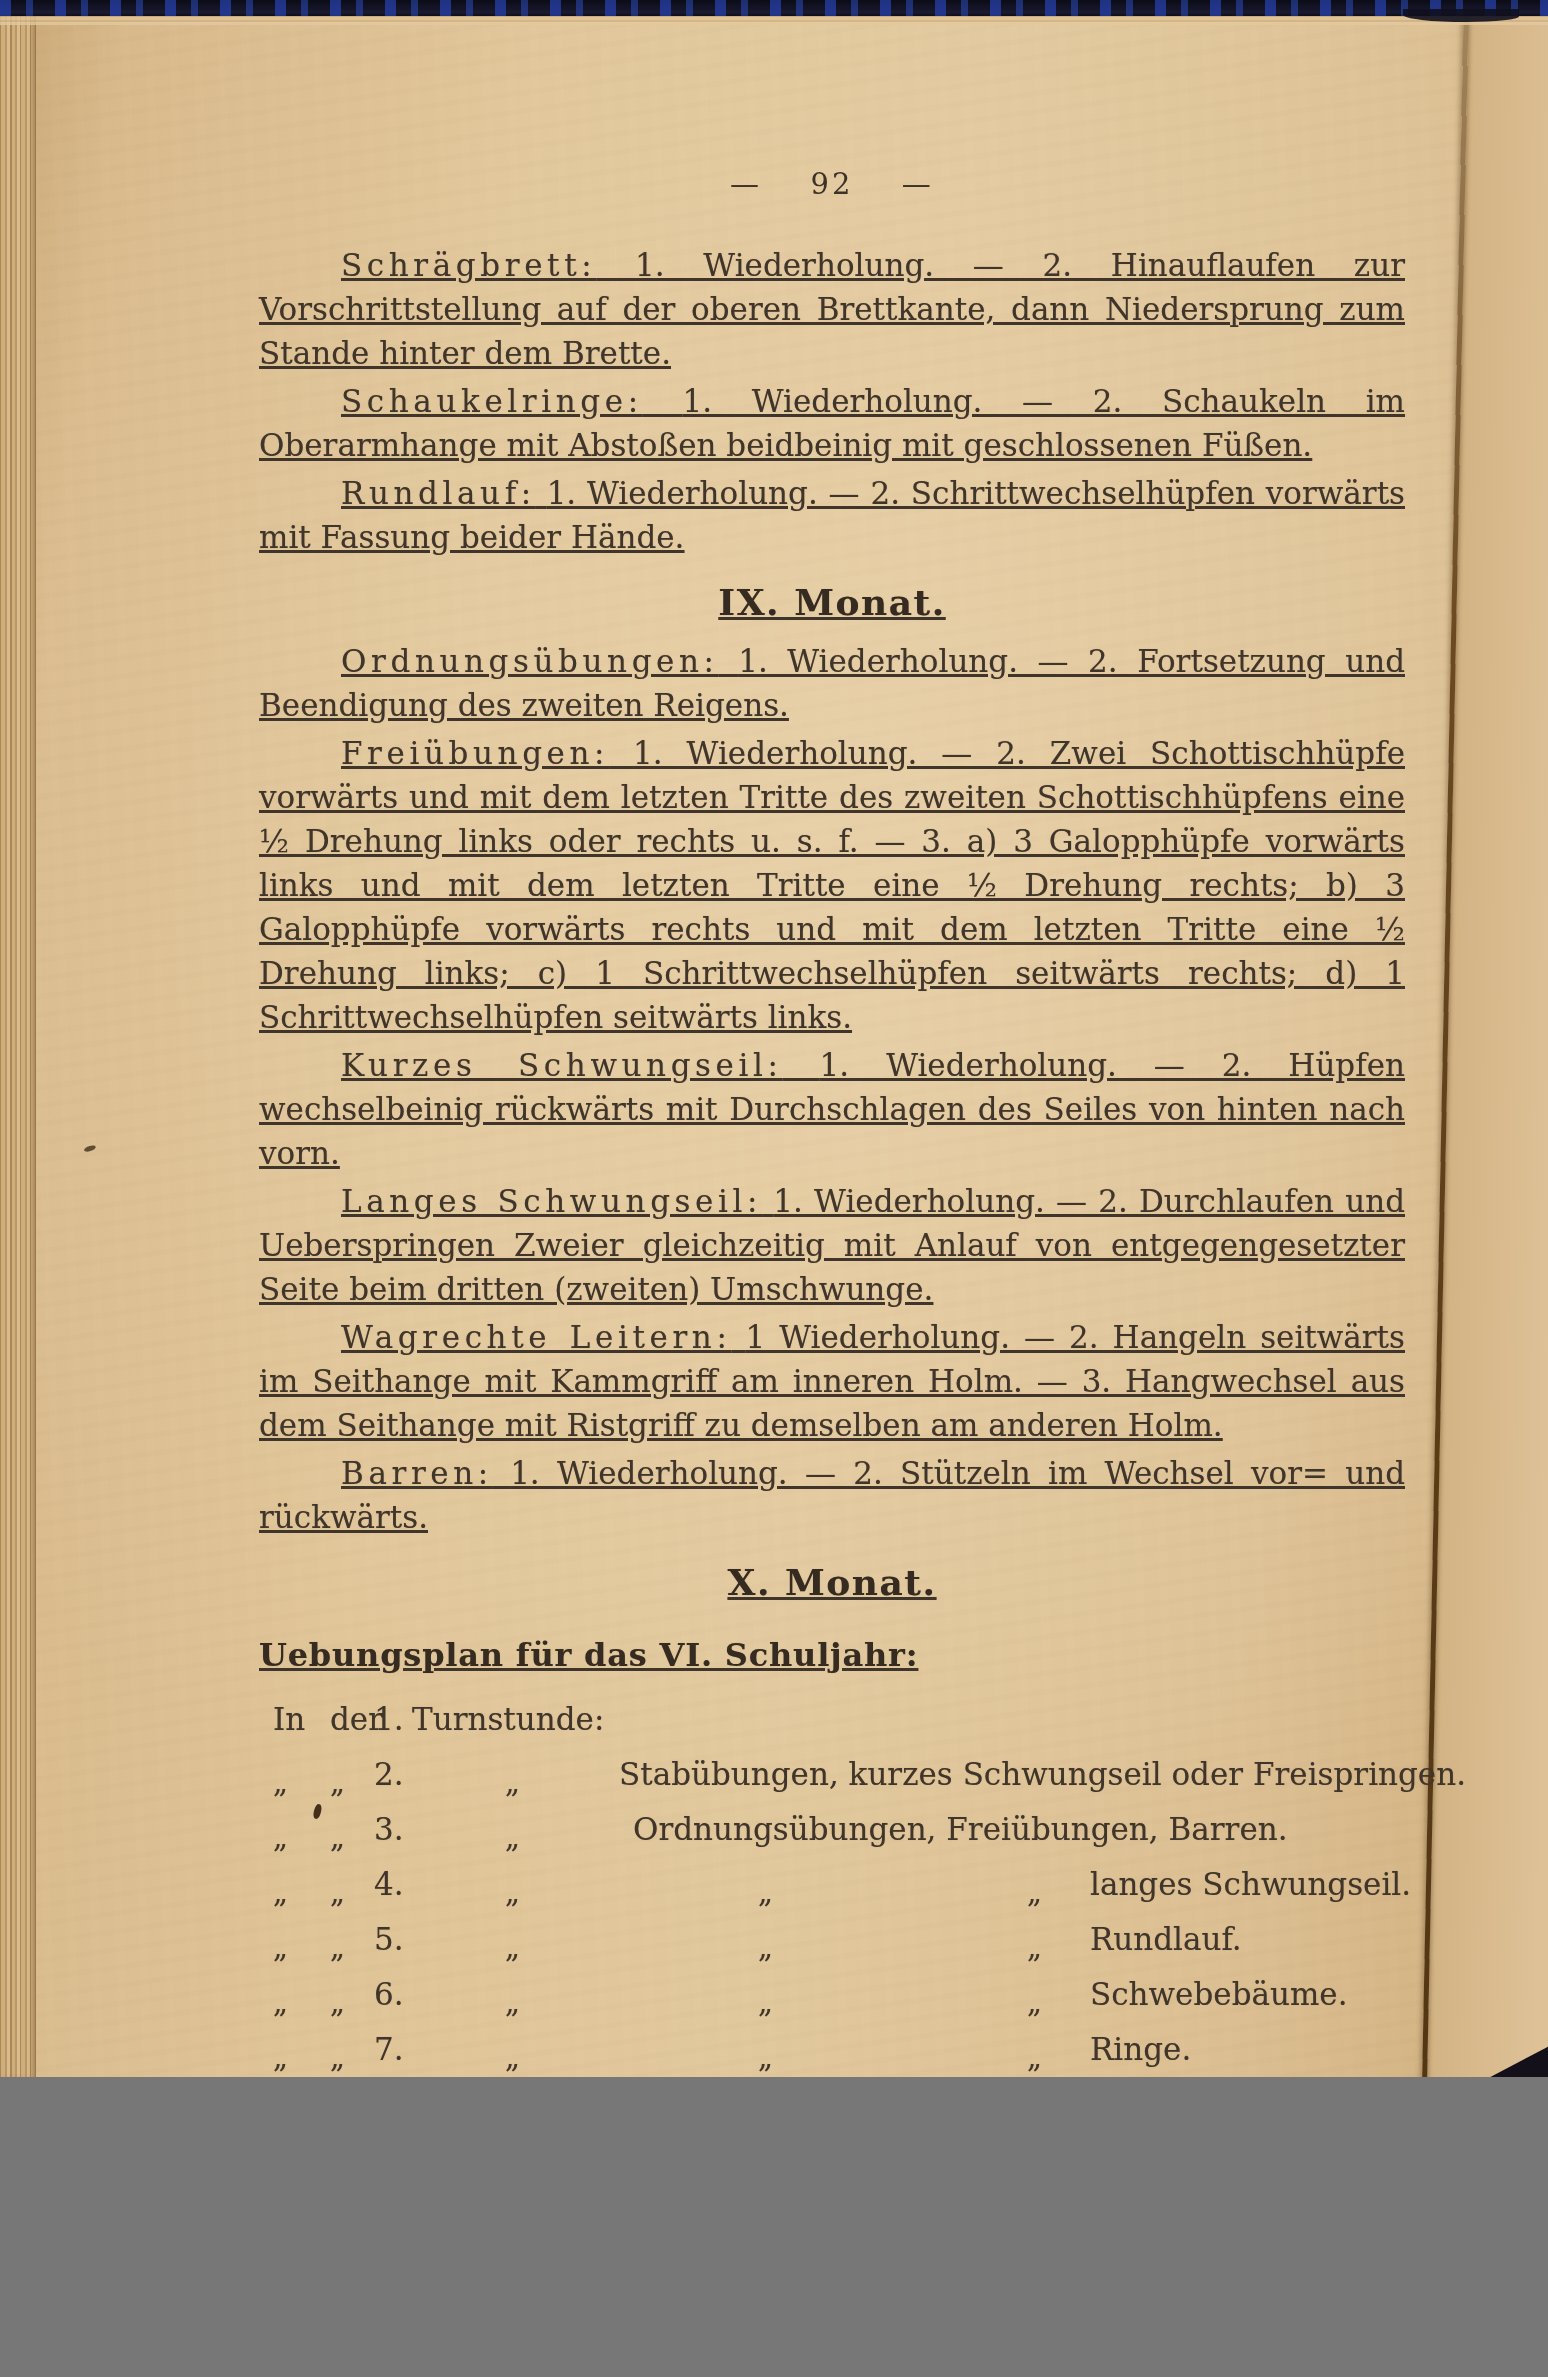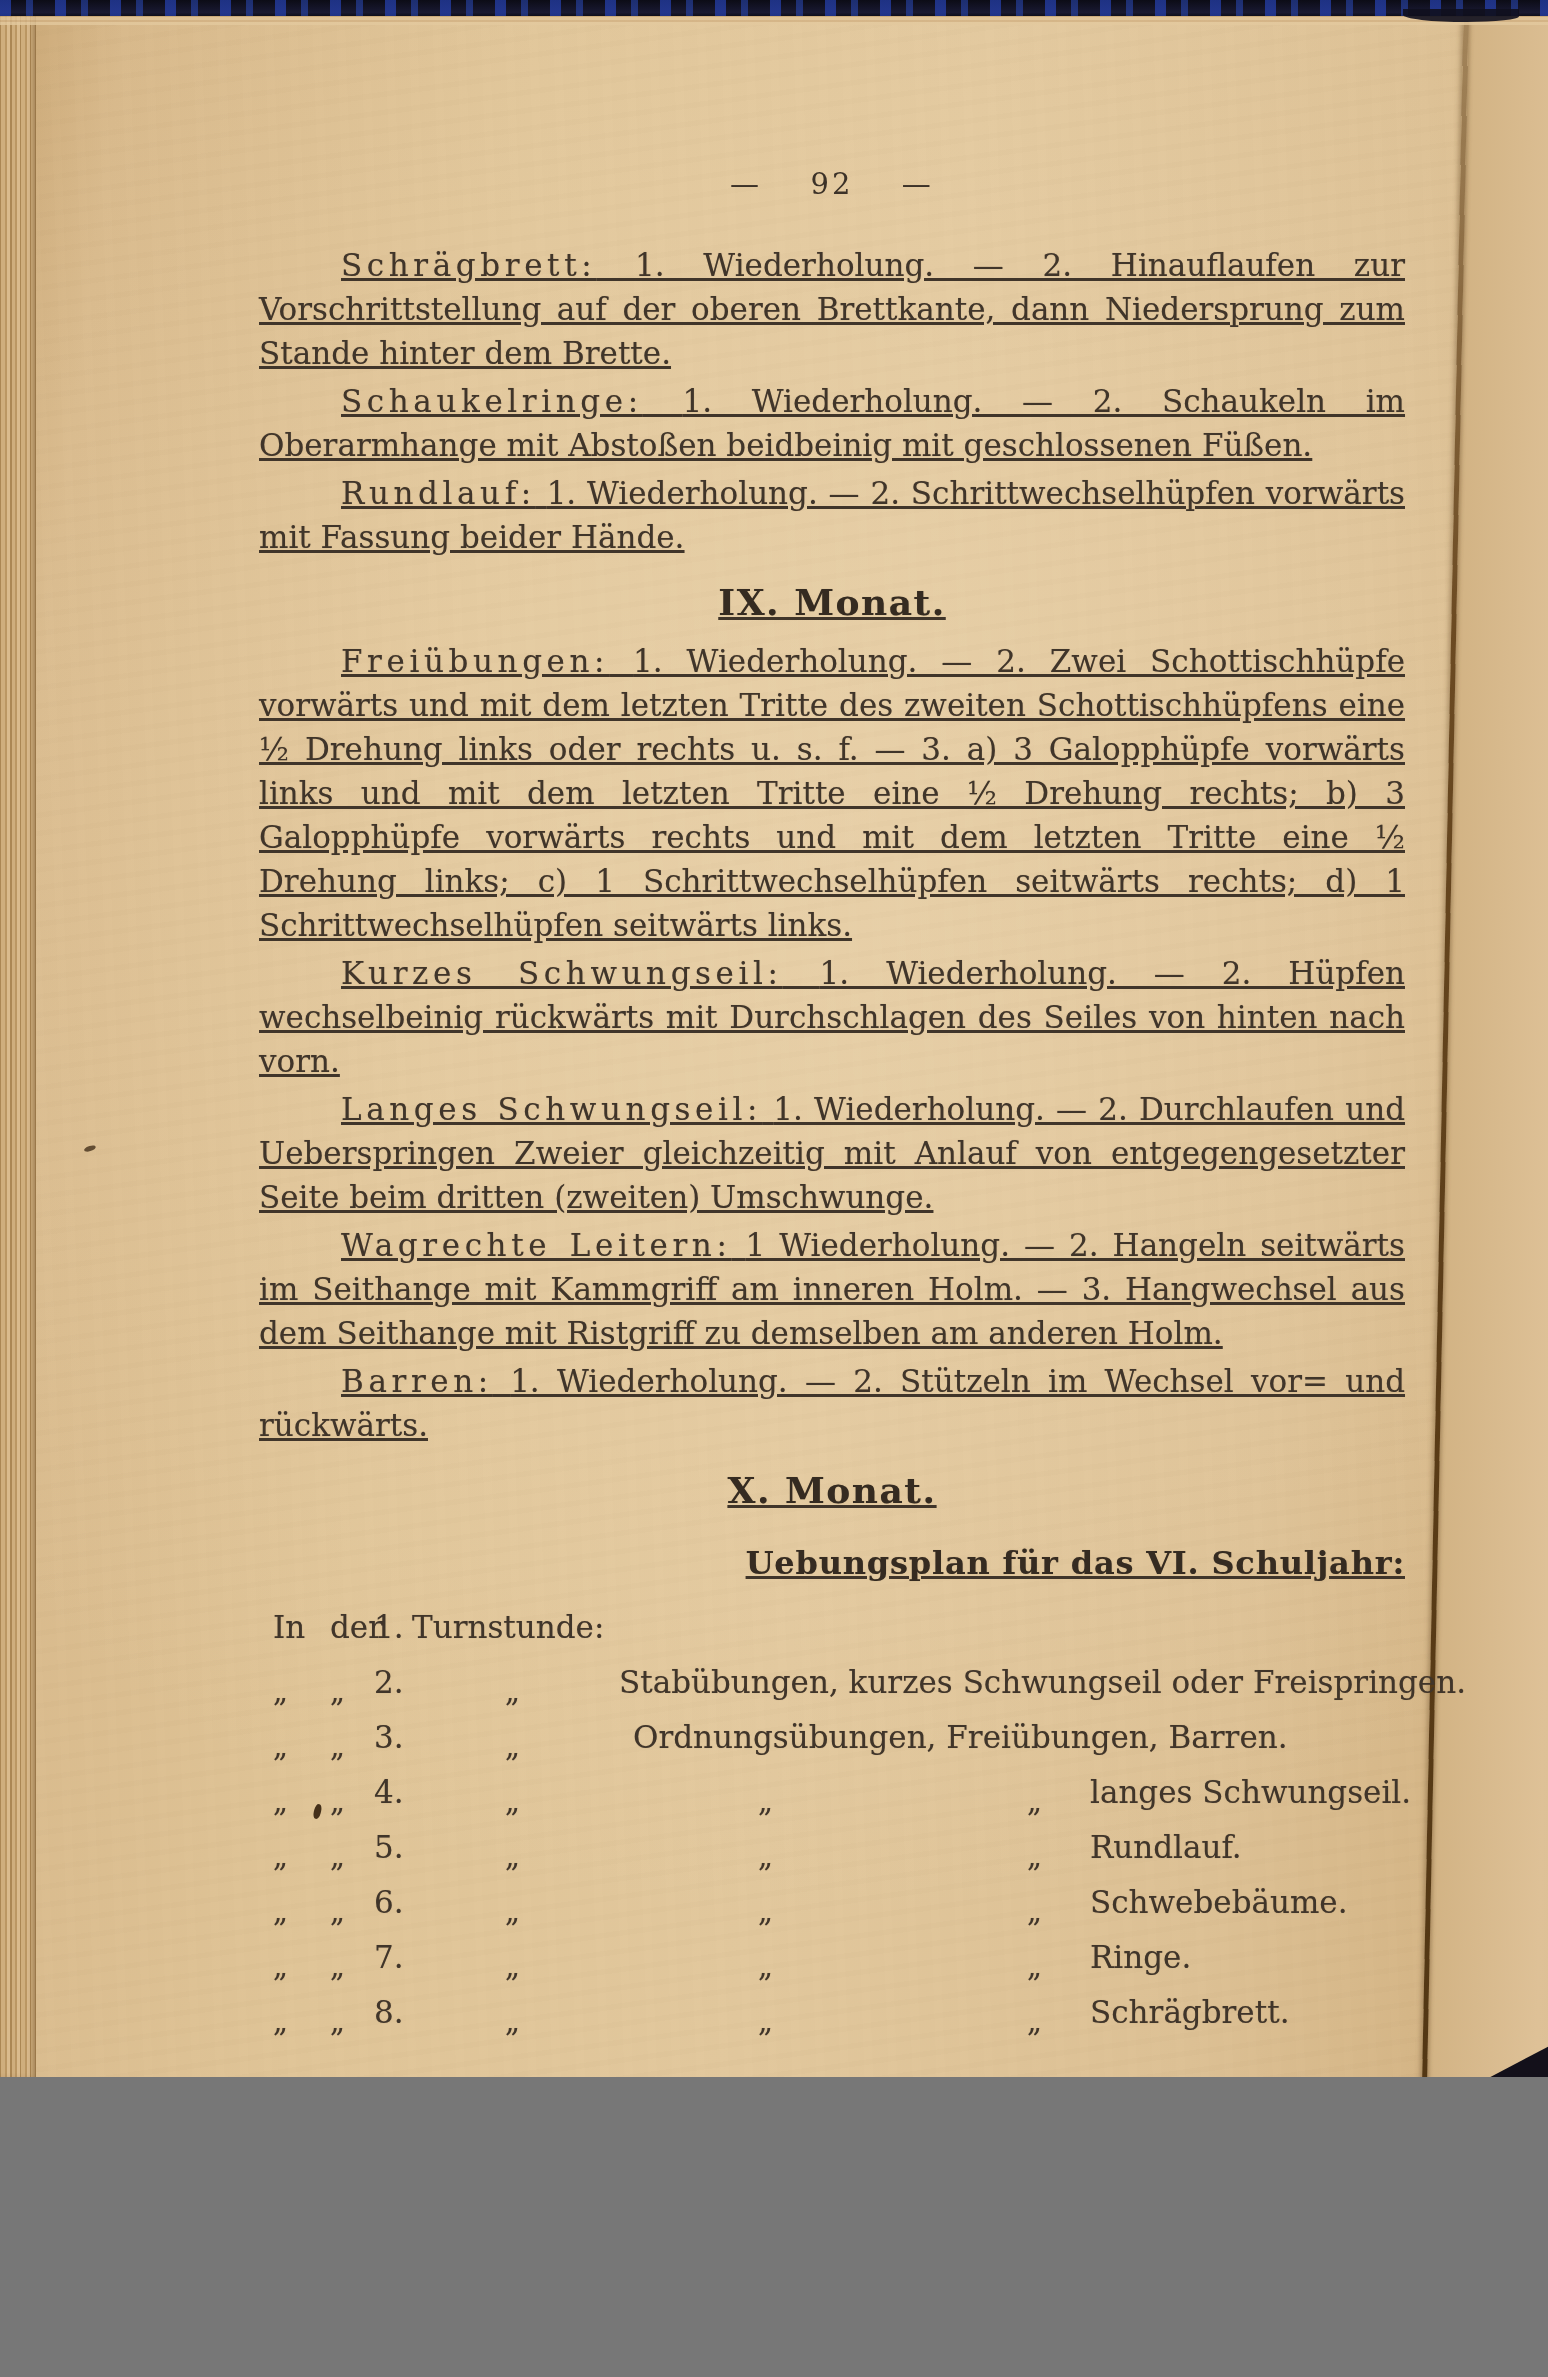--- a/index.html
+++ b/index.html
@@ -46,21 +46,21 @@
   
   .page-number{position:absolute;left:259px;top:167px;width:1146px;z-index:2;
     text-align:center;font-size:29px;color:#3c3228;letter-spacing:3.1px;word-spacing:36px;}
   .page-body{position:absolute;left:259px;top:243px;width:1146px;z-index:2;
     font-size:31px;line-height:44px;color:#40352a;text-align:justify;
     text-shadow:0 0 0.8px rgba(62,47,30,.35);text-decoration:underline;}
   .para{margin:0 0 3.9px 0;text-indent:82px;}
   .term{letter-spacing:4.6px;}
   .monat-heading{font-size:36px;line-height:45px;font-weight:700;text-align:center;
     letter-spacing:1.5px;margin:21px 0 14.7px;color:#352b21;text-indent:0;}
-  .plan-heading{font-size:32px;line-height:42px;font-weight:700;text-align:right;
+  .plan-heading{font-size:32px;line-height:42px;font-weight:700;text-align:left;
     letter-spacing:0.8px;margin:29px 0 21px;color:#352b21;}
   .plan-table{position:relative;margin-top:13px;}
   .plan-row{position:relative;height:55px;}
   .cell{position:absolute;top:0;white-space:nowrap;}
   .ditto{top:8.5px;font-size:29px;letter-spacing:1.5px;}
 </style>
 </head>
 <body>
 
 <div class="scene">
@@ -76,20 +76,21 @@
   <div class="corner-shadow"></div>
   <div class="ink-spot spot-a"></div>
   <div class="ink-spot spot-b"></div>
 
   <div class="page-number">— 92 —</div>
   <div class="page-body">
       <p class="para"><span class="term">Schrägbrett:</span> <span class="rest">1. Wiederholung. — 2. Hinauflaufen zur Vorschrittstellung auf der oberen Brettkante, dann Niedersprung zum Stande hinter dem Brette.</span></p>
       <p class="para"><span class="term">Schaukelringe:</span> <span class="rest">1. Wiederholung. — 2. Schaukeln im Oberarmhange mit Abstoßen beidbeinig mit geschlossenen Füßen.</span></p>
       <p class="para"><span class="term">Rundlauf:</span> <span class="rest">1. Wiederholung. — 2. Schrittwechselhüpfen vorwärts mit Fassung beider Hände.</span></p>
       <div class="monat-heading">IX. Monat.</div>
+      <p class="para"><span class="term">Ordnungsübungen:</span> <span class="rest">1. Wiederholung. — 2. Fortsetzung und Beendigung des zweiten Reigens.</span></p>
       <p class="para"><span class="term">Freiübungen:</span> <span class="rest">1. Wiederholung. — 2. Zwei Schottischhüpfe vorwärts und mit dem letzten Tritte des zweiten Schottischhüpfens eine ½ Drehung links oder rechts u. s. f. — 3. a) 3 Galopphüpfe vorwärts links und mit dem letzten Tritte eine ½ Drehung rechts; b) 3 Galopphüpfe vorwärts rechts und mit dem letzten Tritte eine ½ Drehung links; c) 1 Schrittwechselhüpfen seitwärts rechts; d) 1 Schrittwechselhüpfen seitwärts links.</span></p>
       <p class="para"><span class="term">Kurzes Schwungseil:</span> <span class="rest">1. Wiederholung. — 2. Hüpfen wechselbeinig rückwärts mit Durchschlagen des Seiles von hinten nach vorn.</span></p>
       <p class="para"><span class="term">Langes Schwungseil:</span> <span class="rest">1. Wiederholung. — 2. Durchlaufen und Ueberspringen Zweier gleichzeitig mit Anlauf von entgegengesetzter Seite beim dritten (zweiten) Umschwunge.</span></p>
       <p class="para"><span class="term">Wagrechte Leitern:</span> <span class="rest">1 Wiederholung. — 2. Hangeln seitwärts im Seithange mit Kammgriff am inneren Holm. — 3. Hangwechsel aus dem Seithange mit Ristgriff zu demselben am anderen Holm.</span></p>
       <p class="para"><span class="term">Barren:</span> <span class="rest">1. Wiederholung. — 2. Stützeln im Wechsel vor= und rückwärts.</span></p>
       <div class="monat-heading">X. Monat.</div>
       <div class="plan-heading">Uebungsplan für das VI. Schuljahr:</div>
       <div class="plan-table">
         <div class="plan-row">
           <span class="cell" style="left: 14px;">In</span>

